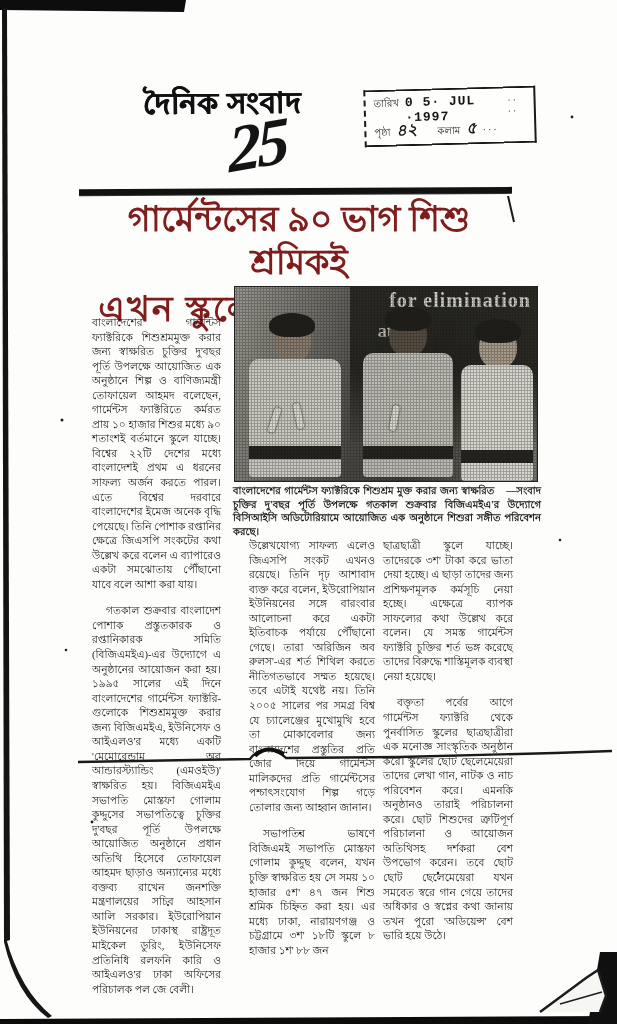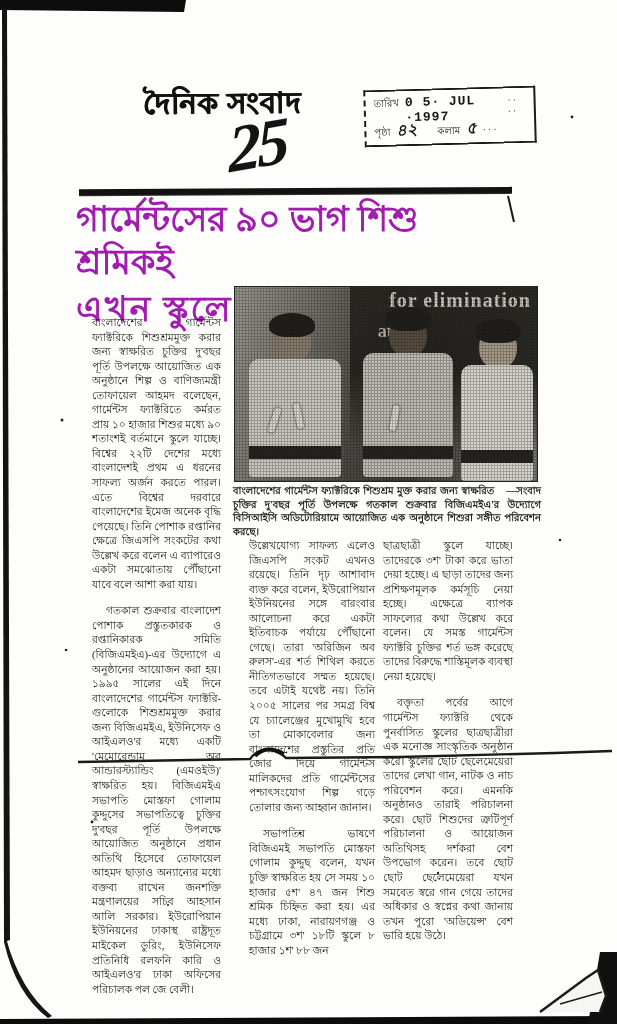--- a/index.html
+++ b/index.html
@@ -30,22 +30,22 @@
 
   
   .hand25{position:absolute;left:228px;top:112px;font-size:66px;line-height:1;
     font-style:italic;font-weight:bold;color:#141414;transform:rotate(-10deg) skewX(-8deg);
     letter-spacing:-4px;}
 
   
   .headline{position:absolute;left:76px;top:188px;width:446px;z-index:2;}
   .headline-bar{height:6px;background:#121212;width:97%;margin-left:3px;
     box-shadow:0 1px 0 #333;transform:rotate(-0.3deg);}
-  .headline h1{margin:4px 0 0 0;text-align:left;font-size:35px;line-height:43px;
-    font-weight:bold;color:#a21caf;letter-spacing:0px;}
+  .headline h1{margin:4px 0 0 0;text-align:center;font-size:35px;line-height:43px;
+    font-weight:bold;color:#7f1d1d;letter-spacing:0px;}
   .headline .l2{letter-spacing:2px;}
 
   
   .col{position:absolute;font-size:10.6px;line-height:14.55px;text-align:justify;
     color:#191919;z-index:2;}
   .col p{margin:12px;}
   .col p + p{text-indent:14px;}
   .byline{position:absolute;left:80px;top:288px;width:153px;text-align:center;
     font-size:10.5px;font-weight:bold;color:#141414;z-index:2;}
   .col-left{left:80px;top:304px;width:153px;height:455px;}

